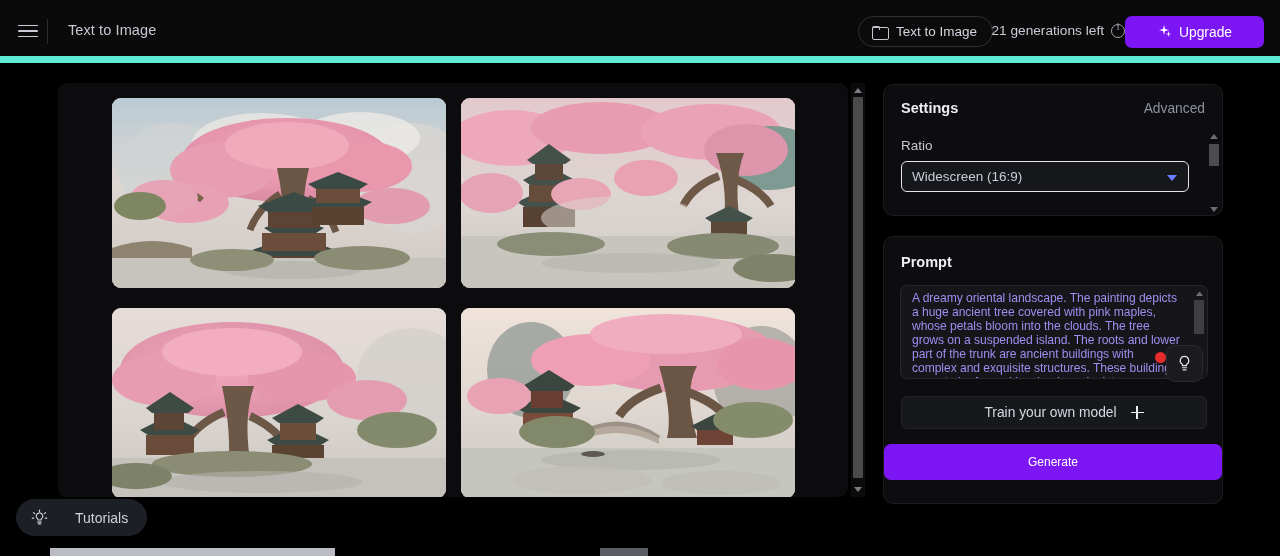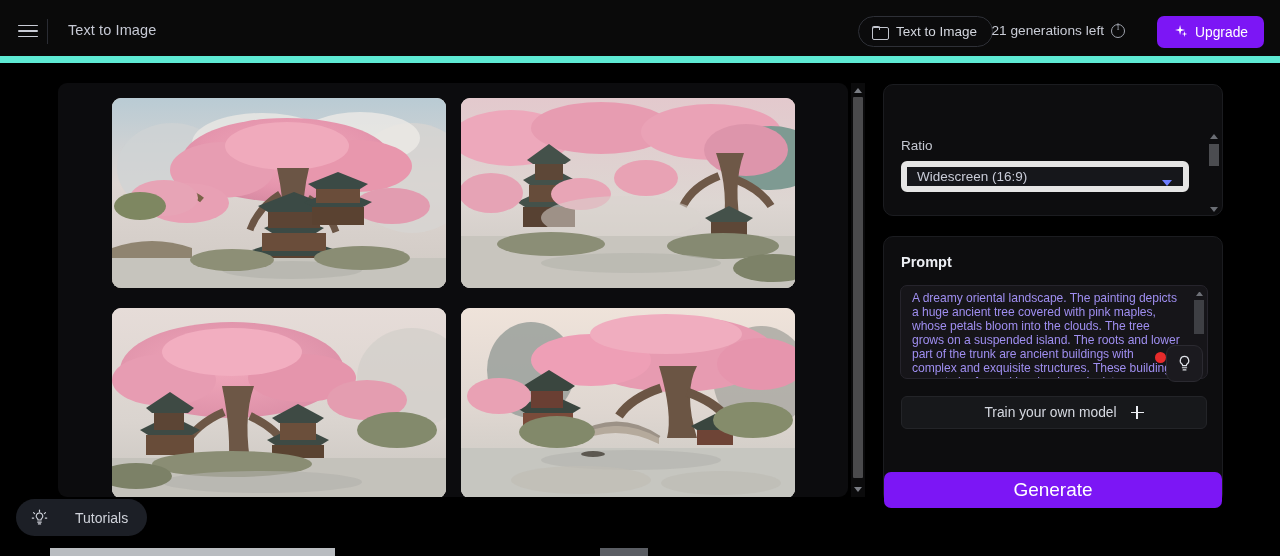--- a/index.html
+++ b/index.html
@@ -64,21 +64,21 @@
     position: relative; cursor: pointer; flex: 0 0 auto;
   }
   .info-ic::after {
     content: "i"; position: absolute; left: 0; right: 0; top: -2.2px;
     text-align: center; font-size: 9.5px; color: #9fa3ad;
     font-family: "Liberation Serif", serif;
   }
 
   .upgrade-btn {
     position: absolute; right: 16px; top: 16px;
-    height: 32px; padding: 0 16px;
+    height: 32px; padding: 0 32px;
     background: #7c16f5; border: none; border-radius: 7px;
     display: flex; align-items: center; gap: 8px; cursor: pointer;
   }
   .upgrade-btn .lbl { font-size: 13.8px; color: #ffffff; }
   .sparkle { width: 14px; height: 14px; position: relative; flex: 0 0 auto; }
   .sparkle::before, .sparkle::after {
     content: ""; position: absolute; background: #fff;
     clip-path: polygon(50% 0%, 60% 40%, 100% 50%, 60% 60%, 50% 100%, 40% 60%, 0% 50%, 40% 40%);
   }
   .sparkle::before { left: 2px; top: 0px; width: 10px; height: 10px; }
@@ -129,21 +129,21 @@
   }
   .panel-head .ttl { font-size: 14.5px; color: #eceef3; font-weight: 600; }
   .panel-head .adv { font-size: 13.8px; color: #8d91a0; cursor: pointer; }
 
   .field-label {
     position: absolute; left: 17px; top: 53px;
     font-size: 13.5px; color: #c4c7d1;
   }
   .select {
     position: absolute; left: 17px; top: 76px; width: 288px; height: 31px;
-    background: #16171b; border: 6px solid #e5e5e5; border-radius: 6px;
+    background: #16171b; border: 1px solid #e5e5e5; border-radius: 6px;
     display: flex; align-items: center; padding: 0 10px; cursor: pointer;
   }
   .select .val { font-size: 13.5px; color: #c9ccd8; }
   .select .chev {
     position: absolute; right: 11px; top: 13px;
     width: 0; height: 0;
     border-left: 5.5px solid transparent; border-right: 5.5px solid transparent;
     border-top: 6px solid #6d7dff;
   }
   .clipped-row {
@@ -195,23 +195,23 @@
     display: flex; align-items: center; justify-content: center; gap: 14px;
     cursor: pointer;
   }
   .train-btn .lbl { font-size: 13.8px; color: #d6d9e1; margin-left: 20px; }
   .plus { position: relative; width: 13px; height: 13px; flex: 0 0 auto; }
   .plus::before, .plus::after { content: ""; position: absolute; background: #eceef3; }
   .plus::before { left: 0; top: 5.6px; width: 13px; height: 1.9px; }
   .plus::after { left: 5.6px; top: 0; width: 1.9px; height: 13px; }
 
   .generate-btn {
-    position: absolute; left: 884px; top: 472px; width: 338px; height: 36px;
+    position: absolute; left: 884px; top: 444px; width: 338px; height: 36px;
     background: #7c16f5; border: none; border-radius: 7px;
-    color: #fff; font-size: 19px; font-family: "Liberation Sans", sans-serif;
+    color: #fff; font-size: 12px; font-family: "Liberation Sans", sans-serif;
     cursor: pointer;
   }
 
   
   .tutorials {
     position: absolute; left: 16px; top: 499px;
     height: 37px; padding: 0 19px 0 15px;
     background: #1c1f26; border-radius: 19px;
     display: flex; align-items: center; gap: 27px; cursor: pointer;
   }
@@ -442,20 +442,24 @@
   </div>
 </div>
 
 <div class="vsb">
   <div class="arrow up"></div>
   <div class="thumbbar"></div>
   <div class="arrow dn"></div>
 </div>
 
 <div class="panel panel-settings">
+  <div class="panel-head">
+    <span class="ttl">Settings</span>
+    <span class="adv">Advanced</span>
+  </div>
   <div class="field-label">Ratio</div>
   <div class="select">
     <span class="val">Widescreen (16:9)</span>
     <span class="chev"></span>
   </div>
   <div class="ssb">
     <div class="arrow up"></div>
     <div class="thumbbar"></div>
     <div class="arrow dn"></div>
   </div>

